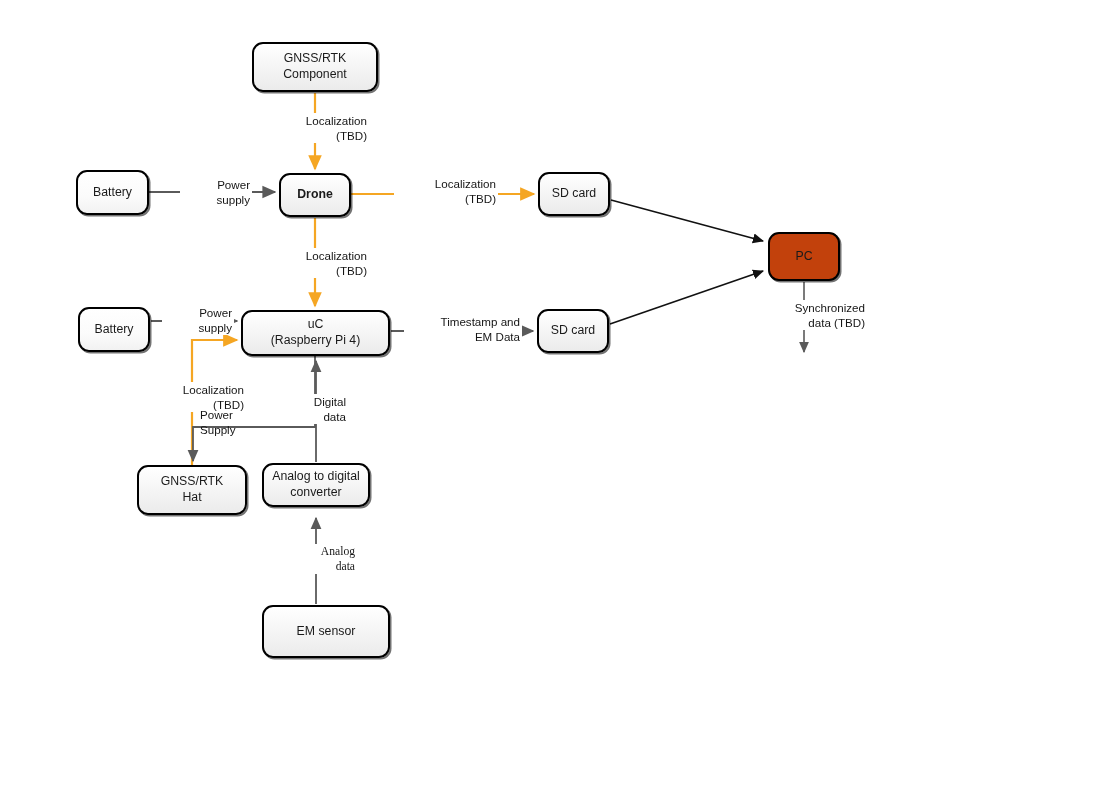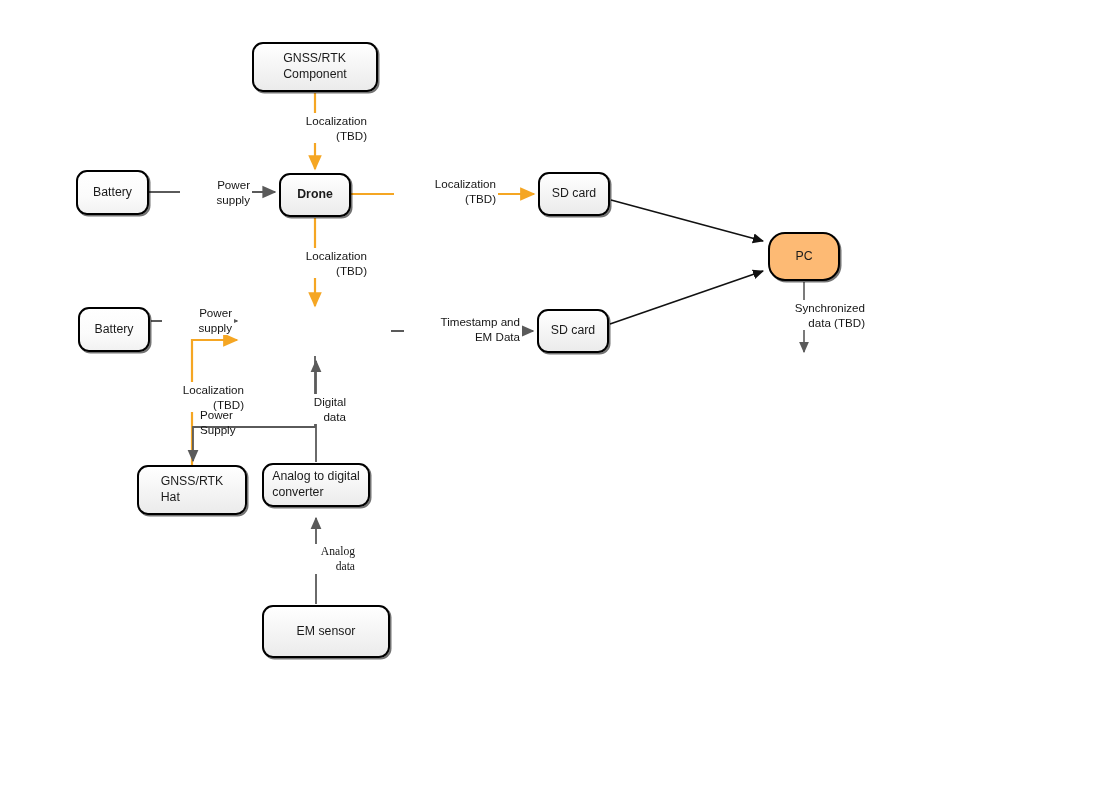--- a/index.html
+++ b/index.html
@@ -24,39 +24,40 @@
     width: 1100px;
     height: 800px;
     pointer-events: none;
   }
   .node {
     position: absolute;
     box-sizing: border-box;
     display: flex;
     align-items: center;
     justify-content: center;
+    text-align: center;
     font-size: 12.3px;
     color: #1a1a1a;
     line-height: 1.28;
     border: 2px solid #000000;
     z-index: 3;
   }
   .node.rounded {
     border-radius: 11px;
     background: linear-gradient(to bottom, #ffffff 0%, #f6f6f6 45%, #ebebeb 100%);
     box-shadow: 1.5px 1.5px 0 0 rgba(0,0,0,0.55);
   }
   .node.rect {
     border-radius: 11px;
     background: linear-gradient(to bottom, #ffffff 0%, #fbfbfb 60%, #f2f2f2 100%);
     box-shadow: 1.5px 1.5px 0 0 rgba(0,0,0,0.55);
   }
   .node.plain {
-    border-radius: 17px;
-    background: #fdba74;
+    border-radius: 11px;
+    background: #c2410c;
     box-shadow: 1.5px 1.5px 0 0 rgba(0,0,0,0.55);
   }
   .node .label {
     display: block;
     white-space: pre-line;
     padding: 0 4px;
   }
   .edge-label {
     position: absolute;
     font-size: 11.6px;
@@ -132,20 +133,24 @@
   </div>
 
   <div class="node plain" style="left:768px; top:232px; width:72px; height:49px;">
     <span class="label">PC</span>
   </div>
 
   <div class="node rect" style="left:78px; top:307px; width:72px; height:45px;">
     <span class="label">Battery</span>
   </div>
 
+  <div class="node rounded" style="left:241px; top:310px; width:149px; height:46px;">
+    <span class="label">uC
+(Raspberry Pi 4)</span>
+  </div>
 
   <div class="node rounded" style="left:537px; top:309px; width:72px; height:44px;">
     <span class="label">SD card</span>
   </div>
 
   <div class="node rounded" style="left:137px; top:465px; width:110px; height:50px;">
     <span class="label">GNSS/RTK
 Hat</span>
   </div>
 

